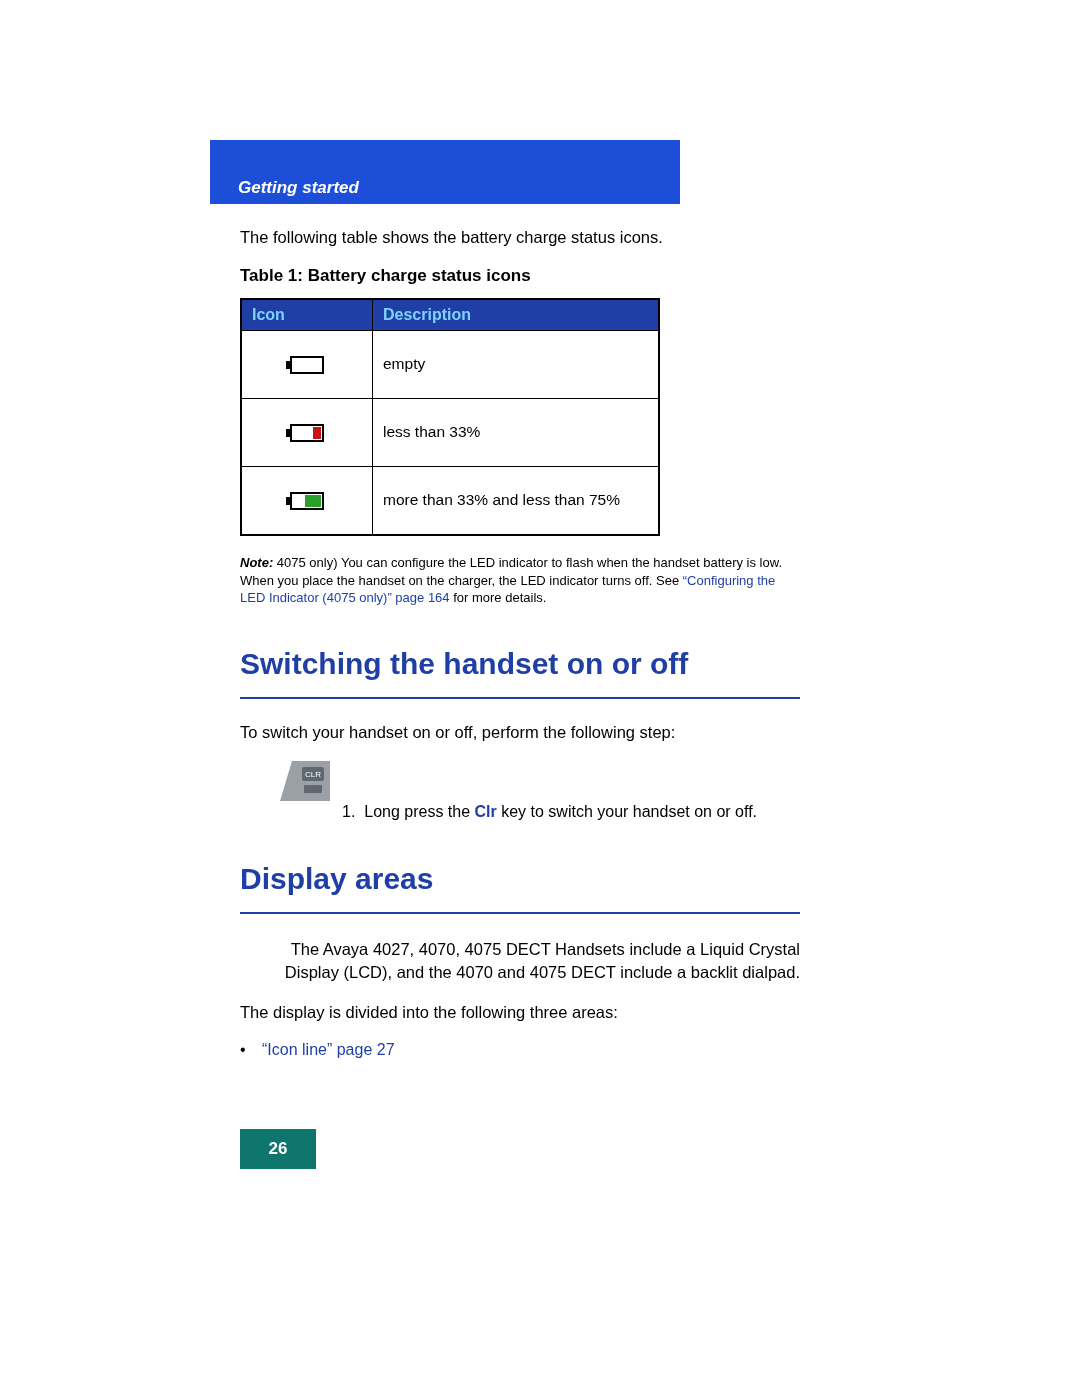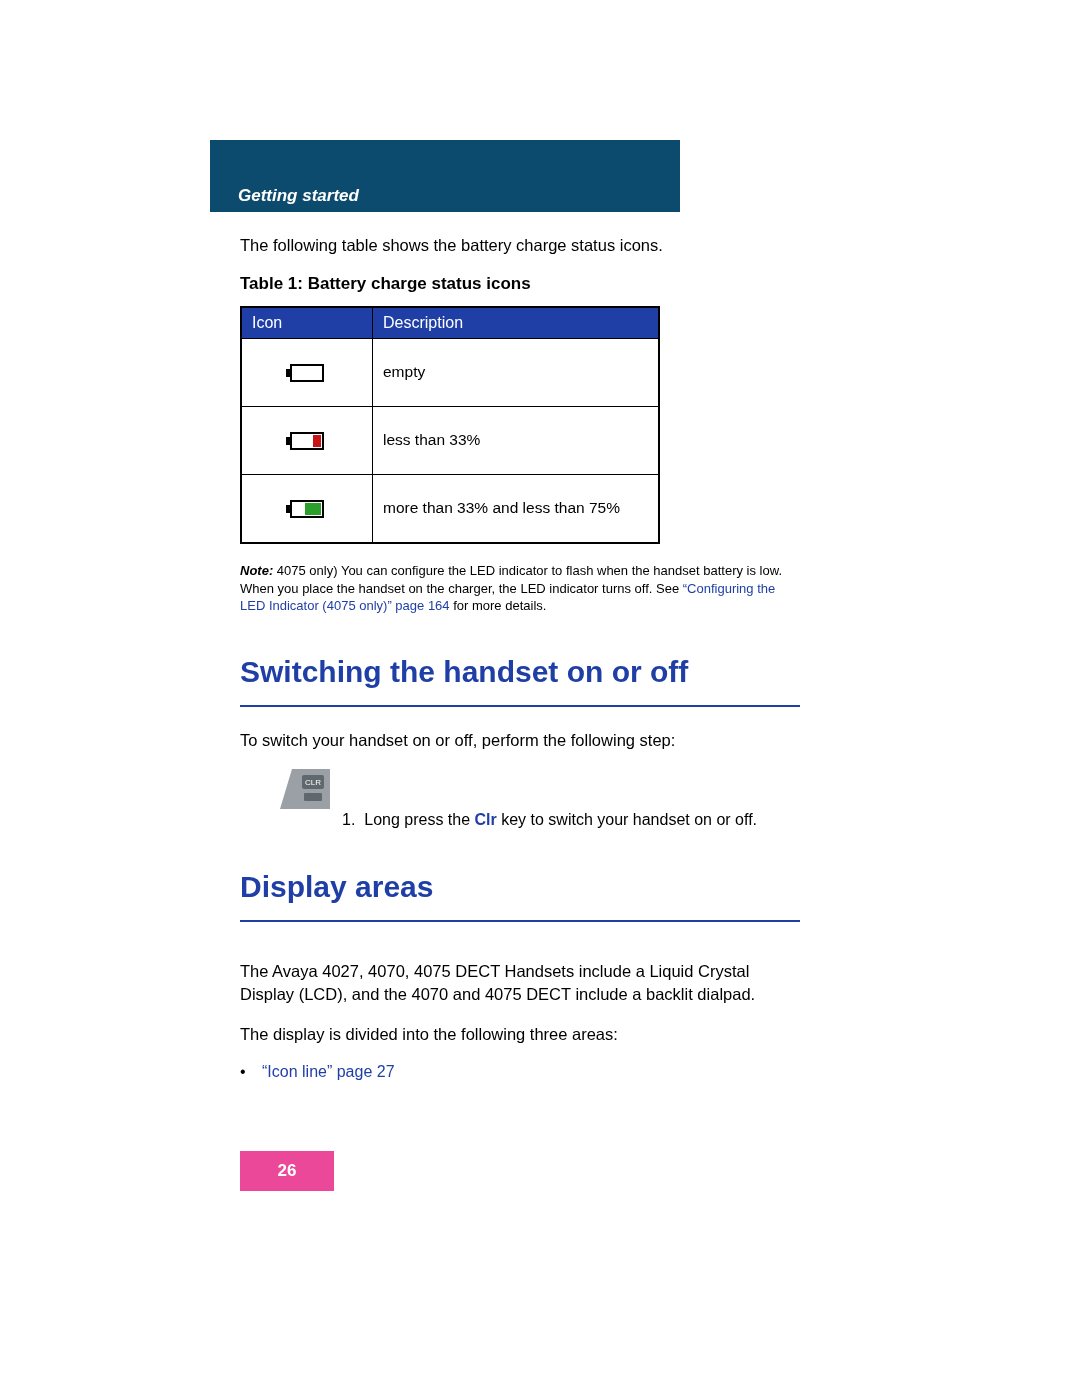--- a/index.html
+++ b/index.html
@@ -10,22 +10,22 @@
     width: 1080px;
     color: #000;
   }
   .page {
     width: 1080px;
     padding: 140px 180px 60px 210px;
     box-sizing: border-box;
     position: relative;
   }
   .top-band {
-    background: #0c4a6e;
-    height: 72px;
+    background: #1d4ed8;
+    height: 64px;
     width: 470px;
     position: relative;
   }
   .top-band .label {
     position: absolute;
     bottom: 6px;
     left: 28px;
     color: #fff;
     font-weight: bold;
     font-size: 17px;
@@ -46,22 +46,22 @@
     font-size: 17px;
     margin: 2px 0 12px 0;
   }
   table.battery {
     border-collapse: collapse;
     width: 420px;
     border: 2px solid #000;
   }
   table.battery th {
     background: #1f3fa6;
-    color: #ffffff;
-    font-weight: normal;
+    color: #7dd3fc;
+    font-weight: bold;
     text-align: left;
     padding: 6px 10px;
     font-size: 16px;
     border: 1px solid #000;
   }
   table.battery th:first-child { width: 110px; }
   table.battery td {
     border: 1px solid #000;
     padding: 24px 10px;
     font-size: 15.5px;
@@ -128,23 +128,23 @@
   }
   .step-text .clr { color: #1f3fa6; font-weight: bold; }
   .bullet-line {
     font-size: 16px;
     margin: 8px 0 0 0;
   }
   .bullet-line .dot { display:inline-block; width: 22px; }
   .bullet-line .link { color: #1f3fa6; }
   .footer {
     margin-top: 70px;
-    width: 94px;
+    width: 76px;
     height: 40px;
-    background: #ec4899;
+    background: #0f766e;
     display: flex;
     align-items: center;
     justify-content: center;
   }
   .footer span {
     color: #fff;
     font-weight: bold;
     font-size: 17px;
   }
 </style>
@@ -201,21 +201,21 @@
           <text x="33" y="16" font-size="8" fill="#fff" text-anchor="middle" font-family="Arial">CLR</text>
           <rect x="24" y="24" width="18" height="8" rx="1" fill="#5f676f"></rect>
         </svg>
       </div>
       <div class="step-text">
         <span>1.</span>&nbsp;&nbsp;<span>Long press the </span><span class="clr">Clr</span><span> key to switch your handset on or off.</span>
       </div>
     </div>
 
     <h2 class="blue">Display areas</h2>
-    <p class="reg" style="margin-top:38px;">The Avaya 4027, 4070, 4075 DECT Handsets include a Liquid Crystal Display (LCD), and the 4070 and 4075 DECT include a backlit dialpad.</p>
+    <p class="reg" style="margin-top:24px;text-align:right;">The Avaya 4027, 4070, 4075 DECT Handsets include a Liquid Crystal Display (LCD), and the 4070 and 4075 DECT include a backlit dialpad.</p>
     <p class="reg">The display is divided into the following three areas:</p>
 
     <p class="bullet-line">
       <span class="dot">•</span><span class="link">“Icon line” page 27</span>
     </p>
 
     <div class="footer">
       <span>26</span>
     </div>
 

